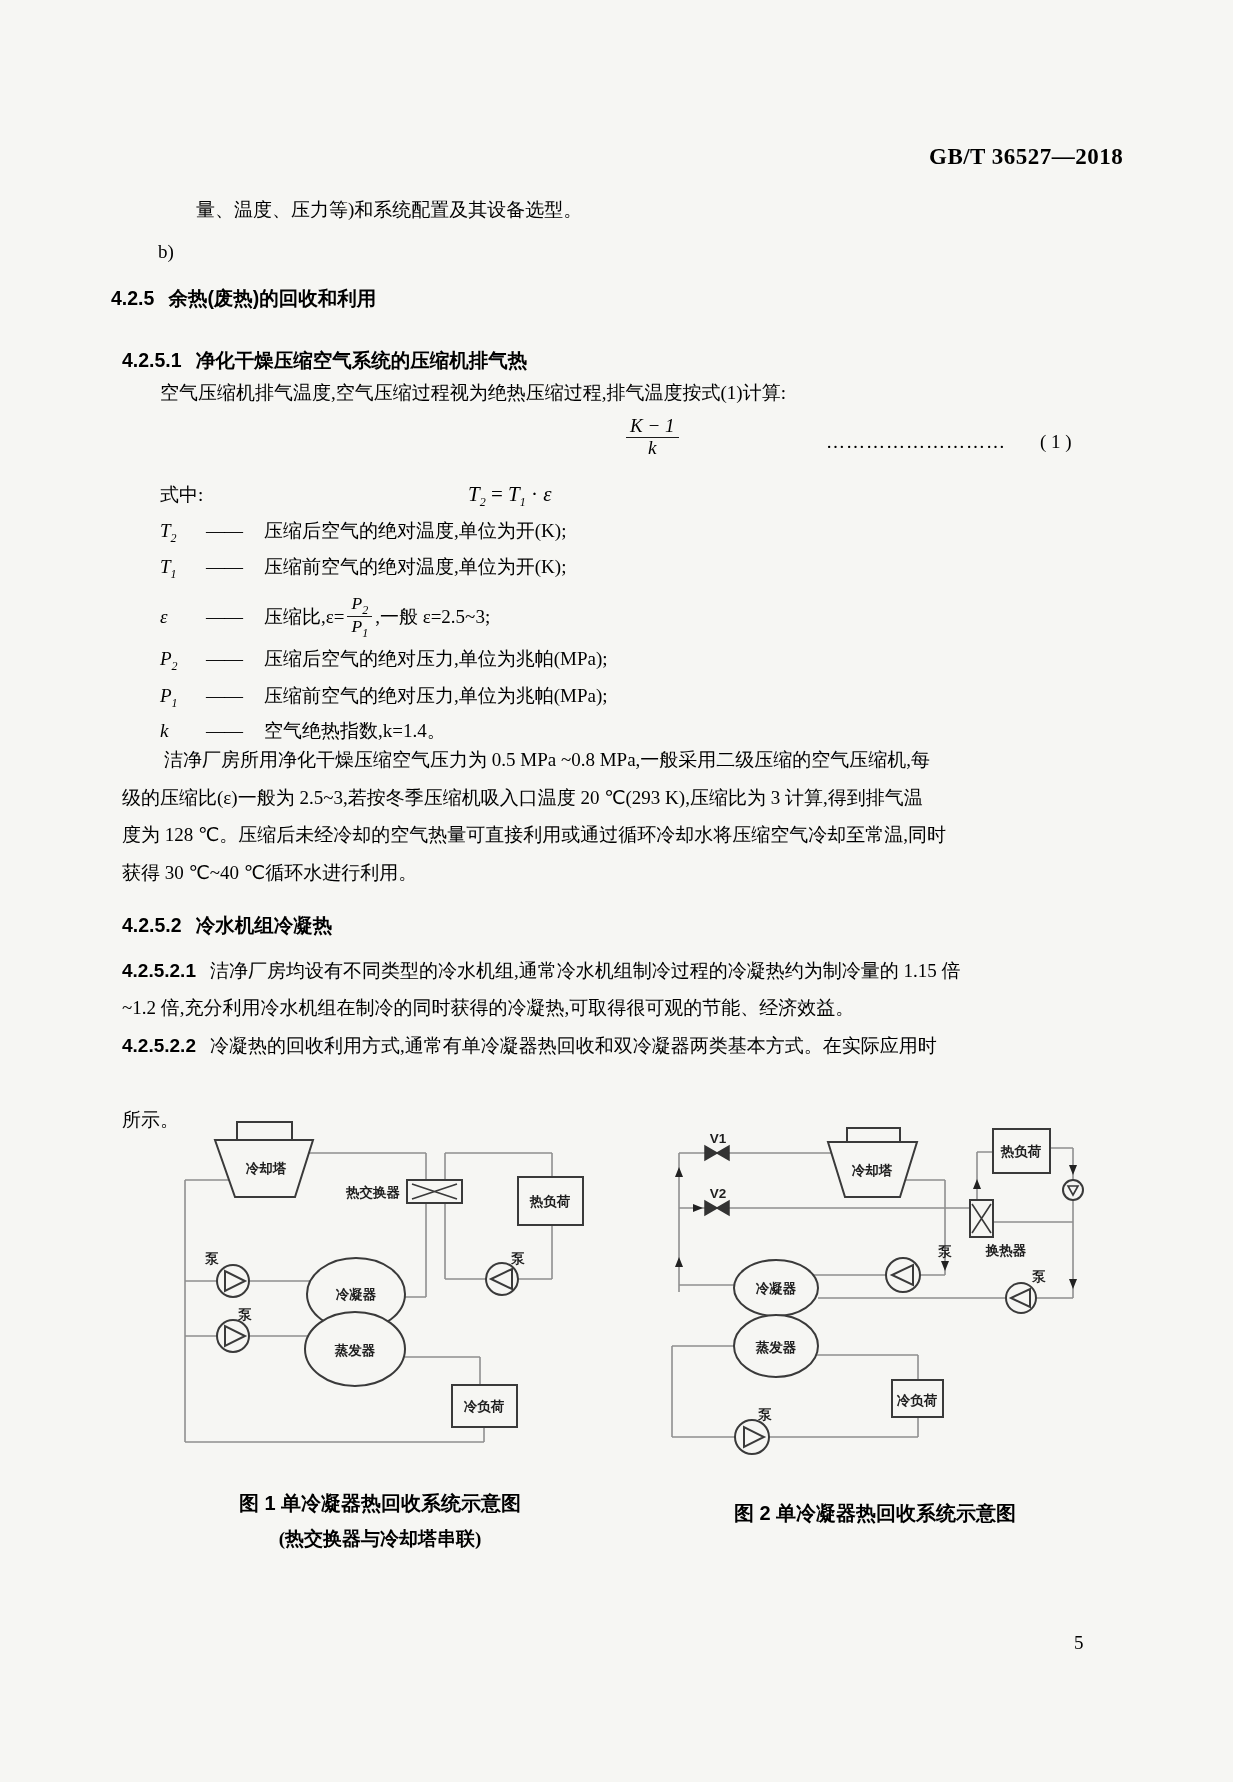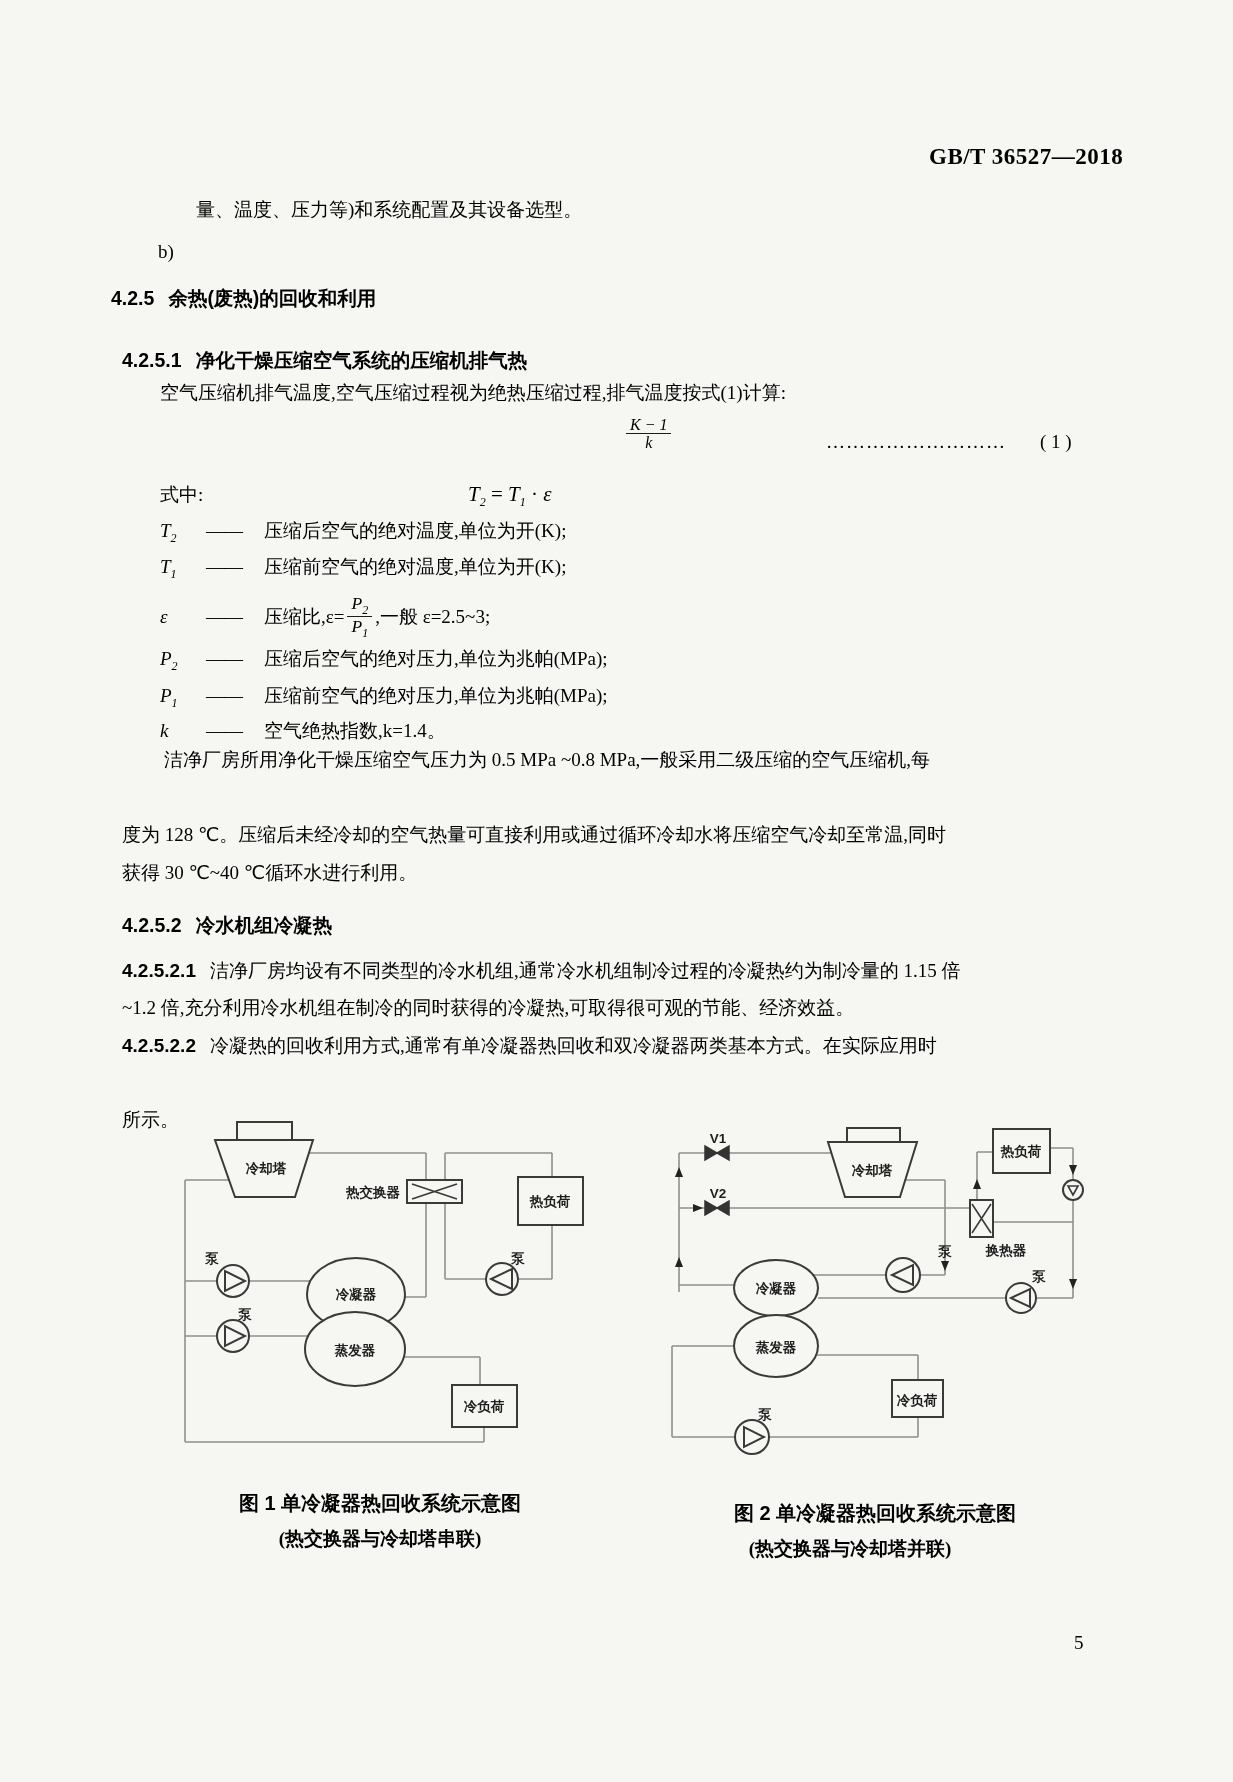--- a/index.html
+++ b/index.html
@@ -46,21 +46,21 @@
   </div>
 
   <div class="t" style="left:160px;top:381px;">空气压缩机排气温度,空气压缩过程视为绝热压缩过程,排气温度按式(1)计算:</div>
 
   <div>
     <span class="fm it" style="left:468px;top:434px;font-size:21px;margin-top:48px;"><span>T</span><sub>2</sub>
       <span style="font-style:normal;">=</span>
       <span>T</span><sub>1</sub>
       <span style="font-style:normal;">·</span>
       <span>ε</span></span>
-    <span class="fm frac it" style="left:626px;top:416px;font-size:16px;">
+    <span class="fm frac it" style="left:626px;top:416px;font-size:19px;">
       <span class="fnum">K − 1</span>
       <span>k</span>
     </span>
     <span class="fm" style="left:826px;top:431px;font-size:19px;letter-spacing:1px;">………………………</span>
     <span class="fm" style="left:1040px;top:431px;font-size:19px;">( 1 )</span>
   </div>
 
   <div class="t" style="left:160px;top:483px;">式中:</div>
 
   <div class="symrow" style="top:518px;">
@@ -93,20 +93,21 @@
     <span class="dash">——</span>
     <span>压缩前空气的绝对压力,单位为兆帕(MPa);</span>
   </div>
   <div class="symrow" style="top:718px;">
     <span class="sym"><span>k</span><sub></sub></span>
     <span class="dash">——</span>
     <span>空气绝热指数,k=1.4。</span>
   </div>
 
   <div class="t" style="left:164px;top:748px;">洁净厂房所用净化干燥压缩空气压力为 0.5 MPa ~0.8 MPa,一般采用二级压缩的空气压缩机,每</div>
+  <div class="t" style="left:122px;top:786px;">级的压缩比(ε)一般为 2.5~3,若按冬季压缩机吸入口温度 20 ℃(293 K),压缩比为 3 计算,得到排气温</div>
   <div class="t" style="left:122px;top:823px;">度为 128 ℃。压缩后未经冷却的空气热量可直接利用或通过循环冷却水将压缩空气冷却至常温,同时</div>
   <div class="t" style="left:122px;top:861px;">获得 30 ℃~40 ℃循环水进行利用。</div>
 
   <div class="t bold sans" style="left:122px;top:913px;font-size:19.5px;">
     <span class="num-gap">4.2.5.2</span><span>冷水机组冷凝热</span>
   </div>
 
   <div class="t" style="left:122px;top:959px;">
     <span class="bold sans num-gap">4.2.5.2.1</span><span>洁净厂房均设有不同类型的冷水机组,通常冷水机组制冷过程的冷凝热约为制冷量的 1.15 倍</span>
   </div>
@@ -234,17 +235,16 @@
     <text x="302" y="290" text-anchor="middle">冷负荷</text>
     <text x="330" y="141" text-anchor="middle">泵</text>
     <text x="424" y="166" text-anchor="middle">泵</text>
     <text x="150" y="304" text-anchor="middle">泵</text>
   </svg>
 
   <div class="cap" style="left:150px;width:460px;top:1490px;">图 1  单冷凝器热回收系统示意图</div>
   <div class="subcap" style="left:150px;width:460px;top:1526px;">(热交换器与冷却塔串联)</div>
 
   <div class="cap" style="left:640px;width:470px;top:1500px;">图 2  单冷凝器热回收系统示意图</div>
-  <div class="subcap" style="left:615px;width:470px;top:1536px;">(热交换器与冷却塔并联)</div>
 
   <div class="t" style="left:1074px;top:1631px;">5</div>
 
 </div>
 
 </body></html>

